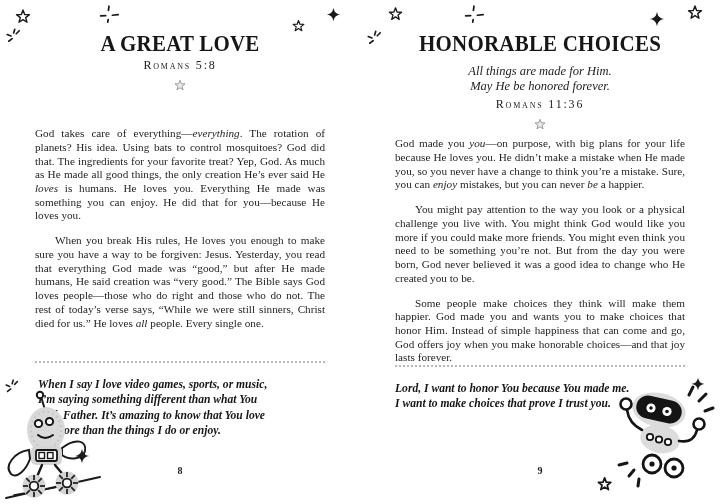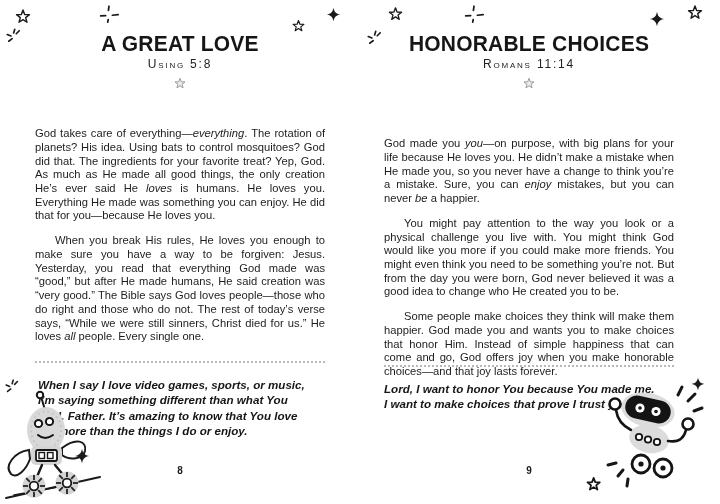--- a/index.html
+++ b/index.html
@@ -4,23 +4,23 @@
 <style>
   html,body { margin:0; padding:0; }
   body {
     width:720px; height:504px;
     background:#ffffff;
     font-family:"Liberation Sans", sans-serif;
     color:#1d1d1d;
     position:relative;
     overflow:hidden;
   }
-  .page { position:absolute; top:0; width:360px; height:480px; }
+  .page { position:absolute; top:0; width:360px; height:480px;font-family:Liberation Serif, serif; }
   .page.left  { left:0; }
-  .page.right { left:349px; }
+  .page.right { left:360px; }
 
   .header { position:absolute; top:30px; left:35px; width:290px; text-align:center; }
   .title {
     font-size:21px; font-weight:bold; letter-spacing:0.2px;
     transform:scaleY(1.08); transform-origin:center top;
     color:#161616;
   }
   .verse { margin-top:9px; font-style:italic; font-size:12.5px; line-height:15px; color:#222; }
   .reference { margin-top:3px; font-variant:small-caps; letter-spacing:1.8px; font-size:12px; color:#222; }
   .ornament { margin-top:5px; height:14px; }
@@ -74,21 +74,21 @@
           <path d="M16,12.3 L23,11.6"></path>
           <path d="M11,17.5 L10.5,20.5"></path>
       </g>
     </symbol>
   </defs>
 </svg>
 
 <div class="page left">
   <div class="header">
     <div class="title">A GREAT LOVE</div>
-    <div class="reference">Using 5:8</div>
+    <div class="reference">Romans 5:8</div>
     <div class="ornament">
       <svg width="14" height="14" class="deco gray" style="position:static">
           <use href="#sym-graystar"></use>
         </svg>
     </div>
   </div>
 
   <div class="body-text">
     <p class="para"><span>God takes care of everything—</span><em>everything</em><span>. The rotation of planets? His idea. Using bats to control mosquitoes? God did that. The ingredients for your favorite treat? Yep, God. As much as He made all good things, the only creation He’s ever said He </span><em>loves</em><span> is humans. He loves you. Everything He made was something you can enjoy. He did that for you—because He loves you.</span></p>
     <p class="para indent"><span>When you break His rules, He loves you enough to make sure you have a way to be forgiven: Jesus. Yesterday, you read that everything God made was “good,” but after He made humans, He said creation was “very good.” The Bible says God loves people—those who do right and those who do not. The rest of today’s verse says, “While we were still sinners, Christ died for us.” He loves </span><em>all</em><span> people. Every single one.</span></p>
@@ -143,21 +143,22 @@
       <line x1="65" y1="91" x2="65" y2="86"></line>
         <line x1="69.2" y1="92.8" x2="72.8" y2="89.2"></line>
     </g>
     <circle cx="65" cy="97" r="4.3" fill="#fff" stroke="#151515" stroke-width="1.8"></circle>
   </svg>
 </div>
 
 <div class="page right">
   <div class="header">
     <div class="title">HONORABLE CHOICES</div>
-    <div class="reference">Romans 11:14</div>
+    <div class="verse">All things are made for Him.<br>May He be honored forever.</div>
+    <div class="reference">Romans 11:36</div>
     <div class="ornament">
       <svg width="14" height="14" class="deco gray" style="position:static">
           <use href="#sym-graystar"></use>
         </svg>
     </div>
   </div>
 
   <div class="body-text">
     <p class="para"><span>God made you </span><em>you</em><span>—on purpose, with big plans for your life because He loves you. He didn’t make a mistake when He made you, so you never have a change to think you’re a mistake. Sure, you can </span><em>enjoy</em><span> mistakes, but you can never </span><em>be</em><span> a happier.</span></p>
     <p class="para indent"><span>You might pay attention to the way you look or a physical challenge you live with. You might think God would like you more if you could make more friends. You might even think you need to be something you’re not. But from the day you were born, God never believed it was a good idea to change who He created you to be.</span></p>

